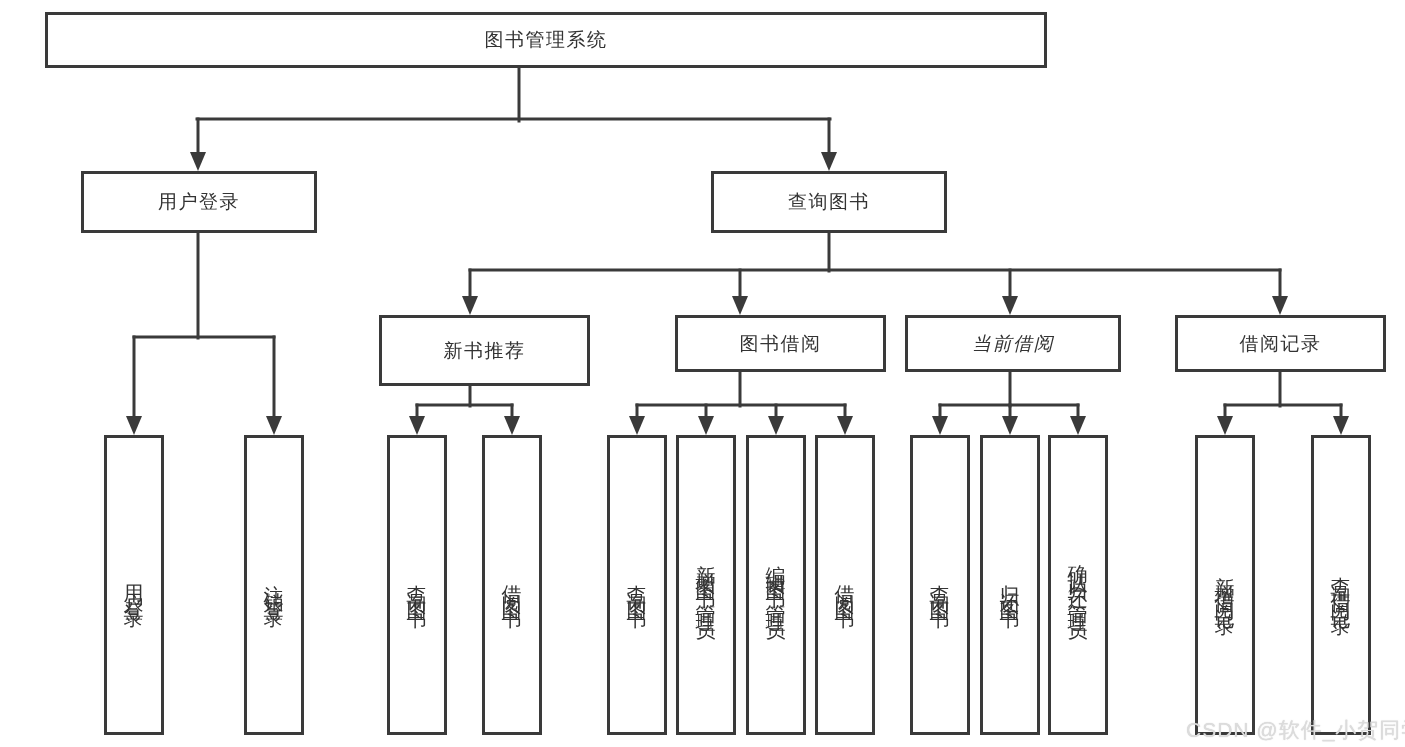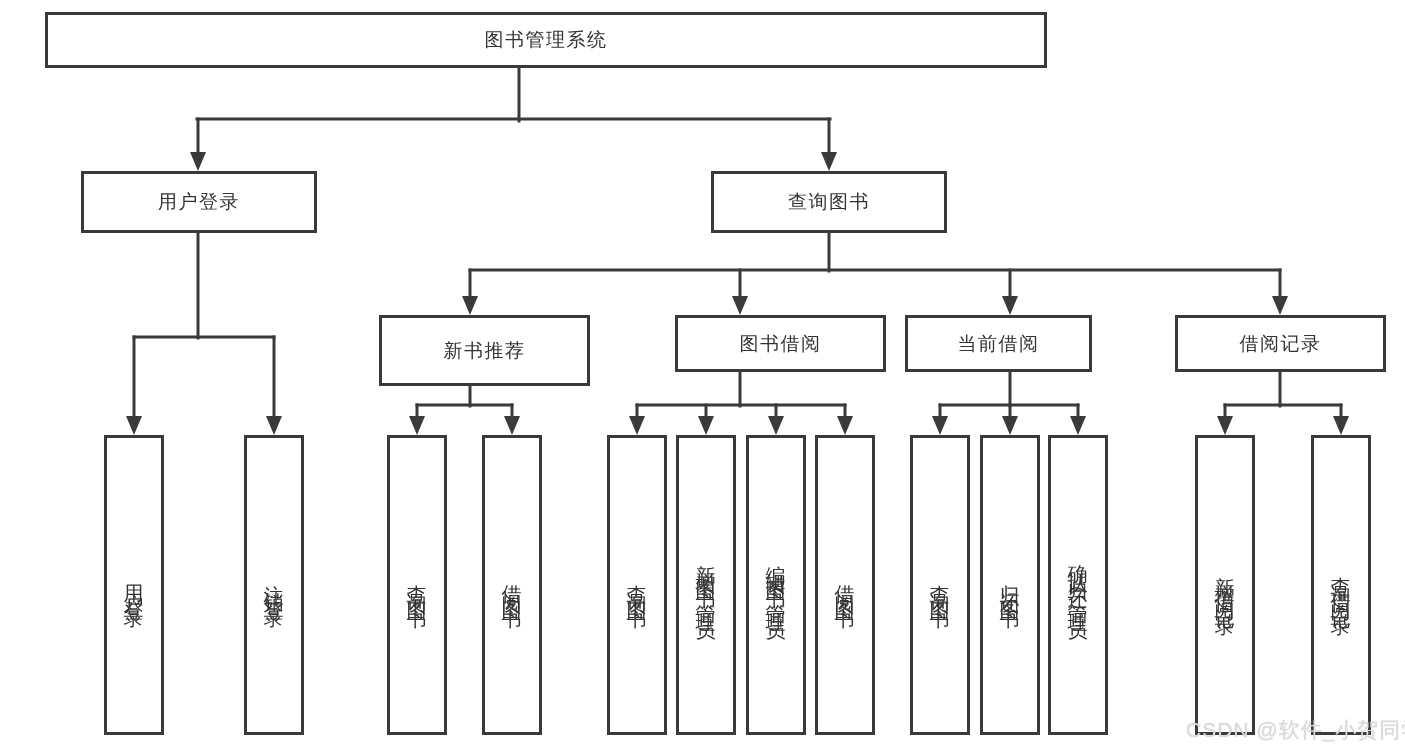--- a/index.html
+++ b/index.html
@@ -134,21 +134,21 @@
     </g>
   </svg>
 
   <div class="node hbox" style="left:18px; top:12px; width:1002px; height:56px;margin-left:27px;">图书管理系统</div>
 
   <div class="node hbox" style="left:81px; top:171px; width:236px; height:62px;">用户登录</div>
   <div class="node hbox" style="left:711px; top:171px; width:236px; height:62px;">查询图书</div>
 
   <div class="node hbox" style="left:379px; top:315px; width:211px; height:71px;">新书推荐</div>
   <div class="node hbox" style="left:635px; top:315px; width:211px; height:57px;margin-left:40px;">图书借阅</div>
-  <div class="node hbox" style="left:905px; top:315px; width:187px; height:57px;">当前借阅</div>
+  <div class="node hbox" style="left:905px; top:315px; width:216px; height:57px;font-style:italic;">当前借阅</div>
   <div class="node hbox" style="left:1175px; top:315px; width:211px; height:57px;">借阅记录</div>
 
   <div class="node vbox" style="left:104px; top:435px; width:60px; height:300px;">用户登录</div>
   <div class="node vbox" style="left:244px; top:435px; width:60px; height:300px;">注销登录</div>
 
   <div class="node vbox" style="left:387px; top:435px; width:60px; height:300px;">查询图书</div>
   <div class="node vbox" style="left:482px; top:435px; width:60px; height:300px;">借阅图书</div>
 
   <div class="node vbox" style="left:607px; top:435px; width:60px; height:300px;">查询图书</div>
   <div class="node vbox" style="left:676px; top:435px; width:60px; height:300px;">新增图书（管理员）</div>

